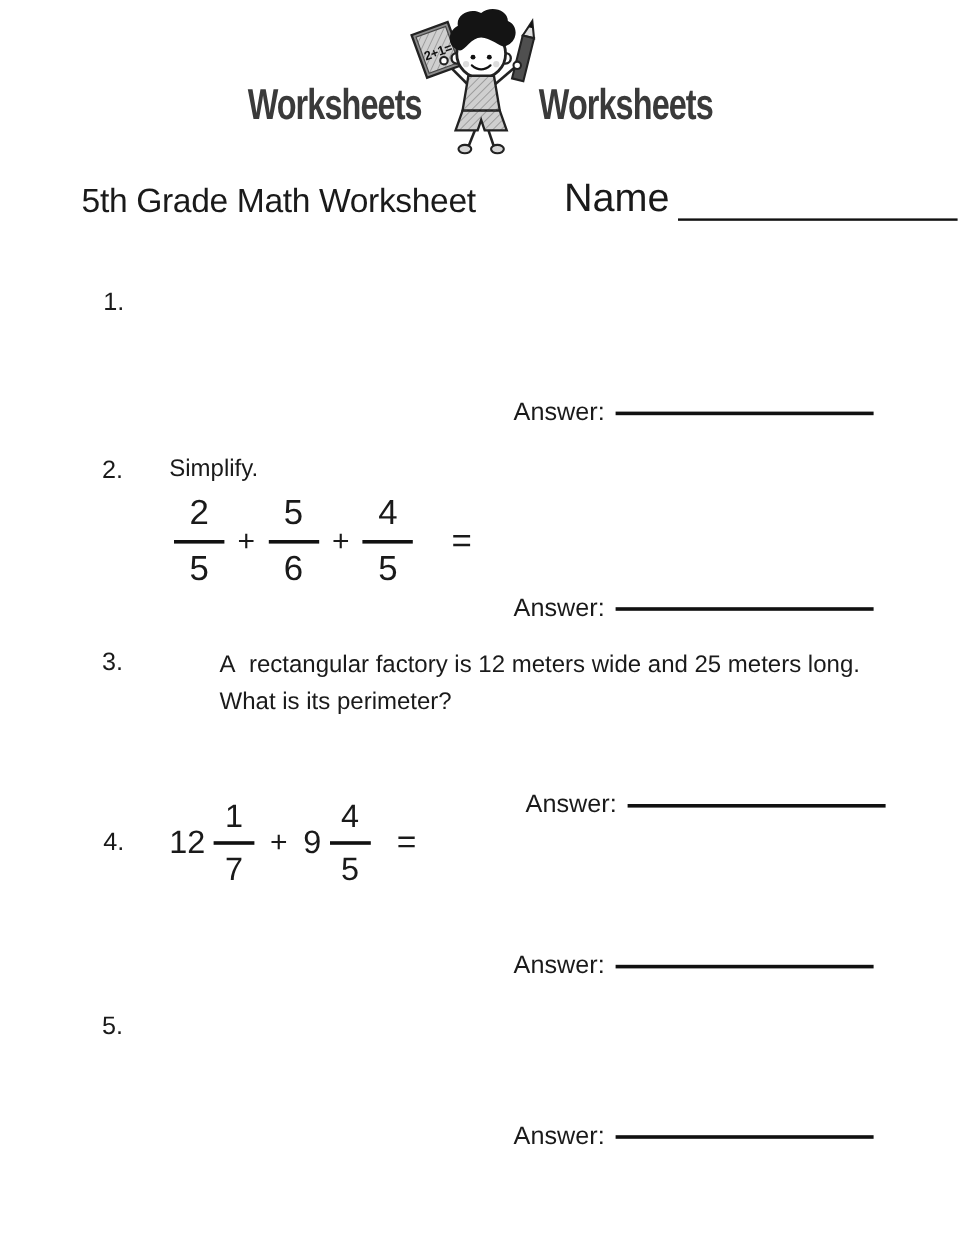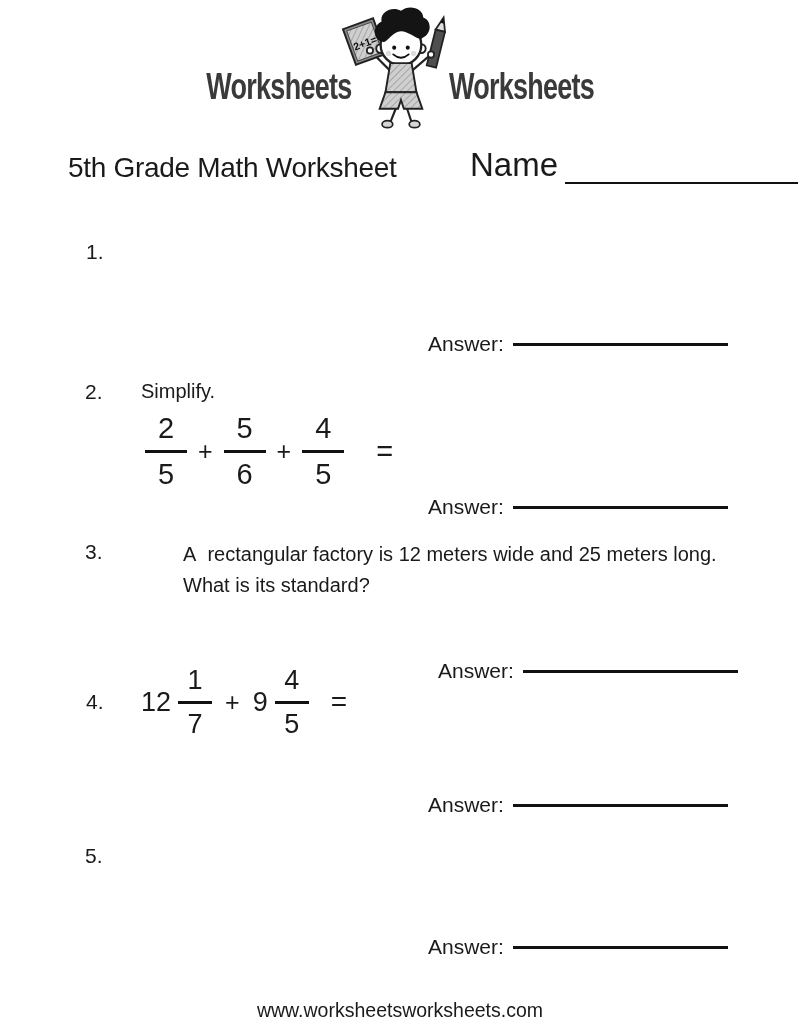--- a/index.html
+++ b/index.html
@@ -160,21 +160,21 @@
   </div>
   <div class="answer a2">
     <span>Answer:</span>
     <div class="ans-line"></div>
   </div>
 
   <div class="q q3">
     <span class="q-num">3.</span>
     <span class="q-text">
       <span>A&nbsp; rectangular factory is 12 meters wide and 25 meters long.</span>
-      <span>What is its standard?</span>
+      <span>What is its perimeter?</span>
     </span>
   </div>
   <div class="answer a3">
     <span>Answer:</span>
     <div class="ans-line"></div>
   </div>
 
   <div class="expr q4e">
     <span class="q-num">4.</span>
     <span class="mixed">
@@ -202,15 +202,14 @@
   </div>
 
   <div class="q q5">
     <span class="q-num">5.</span>
   </div>
   <div class="answer a5">
     <span>Answer:</span>
     <div class="ans-line"></div>
   </div>
 
-  <div class="footer">www.worksheetsworksheets.com</div>
 
 </div>
 
 </body></html>

